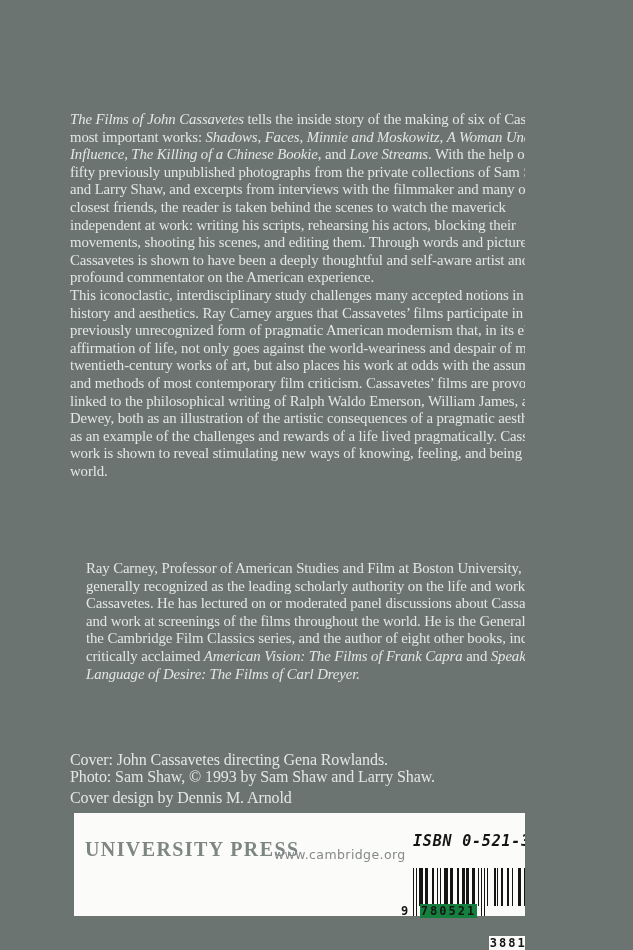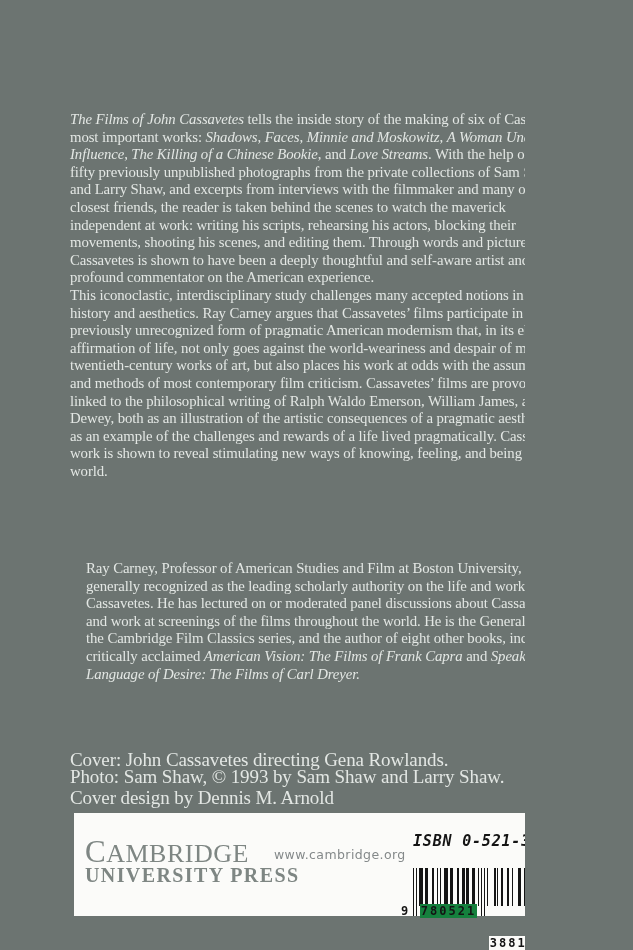--- a/index.html
+++ b/index.html
@@ -18,21 +18,21 @@
     letter-spacing:-0.1px;
     text-align:left;
   }
   #intro-copy{top:111px;}
   #author-bio{top:560px;margin-left:16px;}
   .copy p{margin:0;}
   
   #credits{
     position:absolute;left:70px;top:751px;
     color:#E3E7E4;
-    font-size:19px;line-height:17.4px;
+    font-size:16px;line-height:17.4px;
     letter-spacing:-0.1px;
   }
   #credits .credit-line{margin:0;}
   #credits .credit-line:last-child{margin-top:3px;}
   
   .footer-bar{
     position:absolute;left:74px;top:813px;
     width:488px;height:103px;
     background:#FBFBF9;
   }
@@ -104,21 +104,20 @@
 
   <div id="credits">
     <p class="credit-line">Cover: John Cassavetes directing Gena Rowlands.</p>
     <p class="credit-line">Photo: Sam Shaw, © 1993 by Sam Shaw and Larry Shaw.</p>
     <p class="credit-line">Cover design by Dennis M. Arnold</p>
   </div>
 
   <div class="footer-bar">
 
     <div class="publisher">
-      <div class="publisher-name">CAMBRIDGE</div>
       <div class="publisher-subtitle">UNIVERSITY PRESS</div>
     </div>
 
     <div class="website">www.cambridge.org</div>
 
     <div class="barcode-wrap">
       <div class="isbn-label">ISBN 0-521-38815-5</div>
       <svg class="barcode-svg" id="barcode" width="140" height="48" viewBox="0 0 95 48" preserveAspectRatio="none" shape-rendering="crispEdges">
           <rect x="0" y="0" width="1" height="48" fill="#141414"></rect>
           <rect x="2" y="0" width="1" height="48" fill="#141414"></rect>

